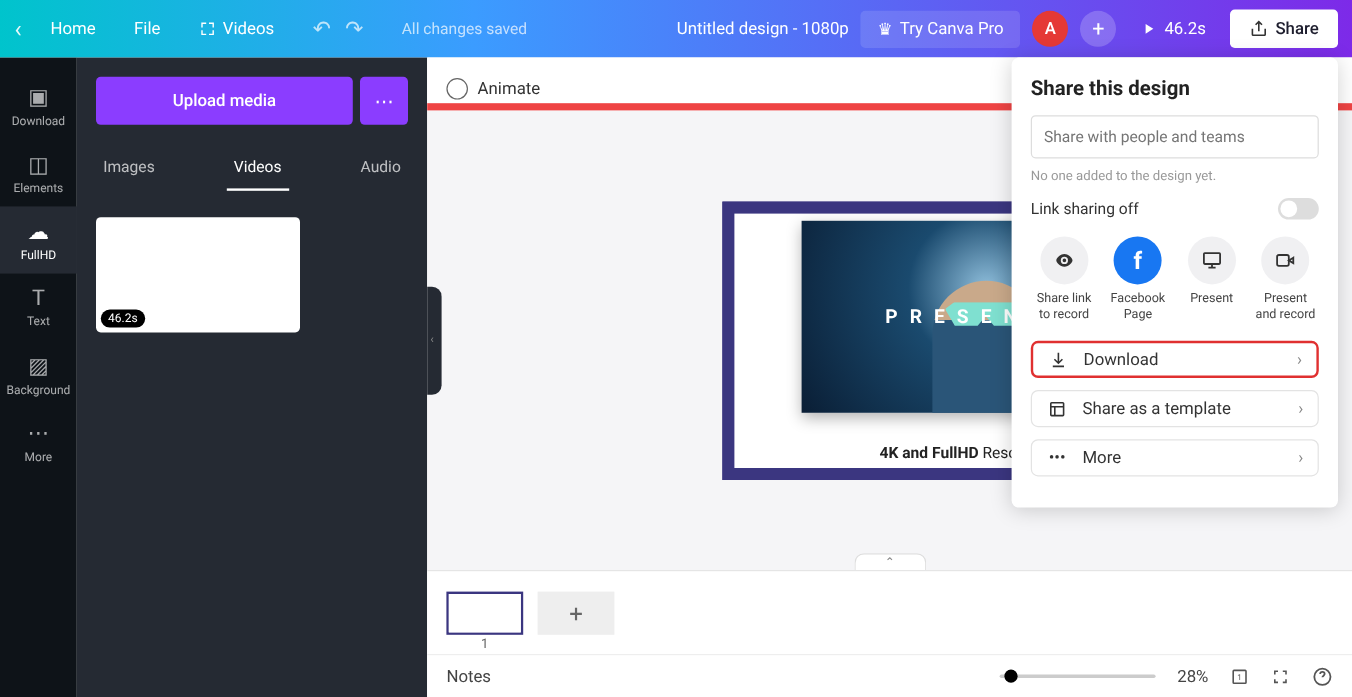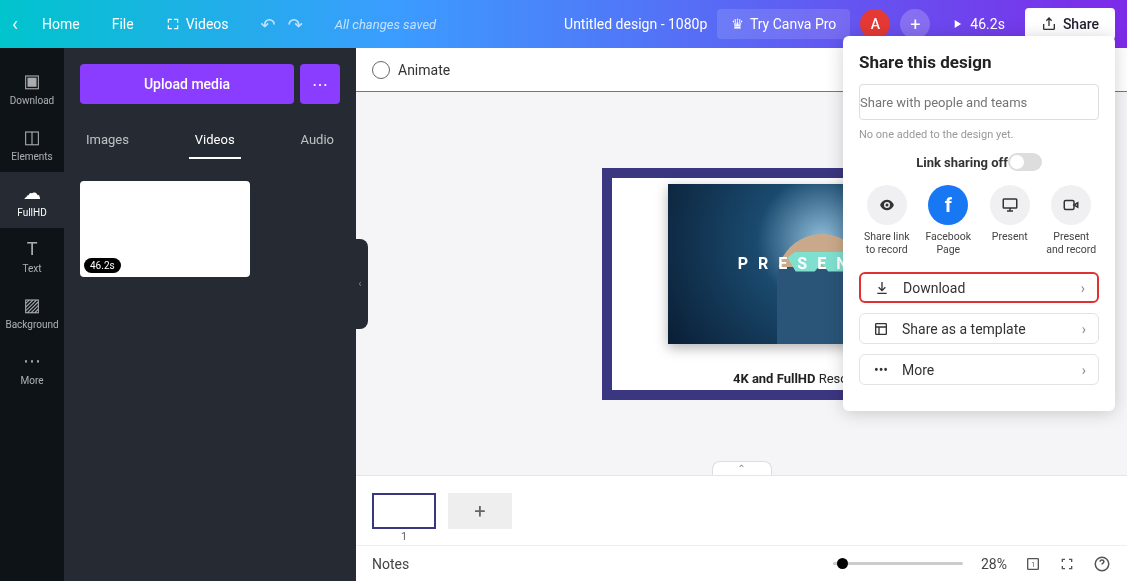--- a/index.html
+++ b/index.html
@@ -6,21 +6,21 @@
 html, body { width: 1127px; height: 581px; overflow: hidden; background: #fff; }
 
 
 .topbar { height: 48px; background: linear-gradient(90deg, #00c4cc 0%, #3b9cff 35%, #7d2ae8 100%); display: flex; align-items: center; padding: 0 12px; color: #fff; font-size: 14px; gap: 8px; }
 .top-left { display: flex; align-items: center; gap: 16px; }
 .top-btn { display: flex; align-items: center; gap: 6px; cursor: pointer; padding: 6px 8px; border-radius: 4px; }
 .chev-left { font-size: 20px; opacity: 0.9; }
 .resize svg { fill: #fff; }
 .undo-redo { display: flex; gap: 12px; margin-left: 8px; }
 .undo-redo span { opacity: 0.7; font-size: 18px; cursor: pointer; }
-.saved-text { opacity: 0.7; font-style: italic; font-size: 13px; margin-left: 16px; text-align: right; }
+.saved-text { opacity: 0.7; font-size: 13px; margin-left: 16px; text-align: right; }
 .top-right { margin-left: auto; display: flex; align-items: center; gap: 10px; }
 .doc-title { color: #fff; font-size: 14px; }
 .try-pro { background: rgba(255,255,255,0.12); padding: 7px 14px; border-radius: 4px; display: flex; align-items: center; gap: 6px; cursor: pointer; }
 .avatar { width: 30px; height: 30px; border-radius: 50%; background: #e53935; color: #fff; display: flex; align-items: center; justify-content: center; font-size: 14px; font-weight: 500; }
 .add-user { width: 30px; height: 30px; border-radius: 50%; background: rgba(255,255,255,0.2); display: flex; align-items: center; justify-content: center; cursor: pointer; font-size: 18px; }
 .play-time { display: flex; align-items: center; gap: 6px; cursor: pointer; padding: 6px 10px; border-radius: 4px; }
 .share-btn { background: #fff; color: #1e1e2e; padding: 8px 16px; border-radius: 4px; display: flex; align-items: center; gap: 6px; cursor: pointer; font-weight: 500; }
 
 
 .main { display: flex; height: 533px; }
@@ -38,21 +38,21 @@
 .upload-more { width: 40px; height: 40px; background: #8b3dff; border-radius: 4px; display: flex; align-items: center; justify-content: center; color: #fff; cursor: pointer; }
 .record-btn { background: #3a3f47; color: #fff; height: 40px; border-radius: 4px; display: flex; align-items: center; justify-content: center; font-size: 14px; cursor: pointer; }
 .tabs { display: flex; justify-content: space-between; color: rgba(255,255,255,0.7); font-size: 13px; margin-top: 8px; }
 .tab { padding: 10px 6px; cursor: pointer; }
 .tab.active { color: #fff; border-bottom: 2px solid #fff; }
 .thumb { margin-top: 12px; width: 170px; height: 96px; background: #fff; border-radius: 4px; position: relative; cursor: pointer; }
 .thumb-badge { position: absolute; bottom: 4px; left: 4px; background: #000; color: #fff; font-size: 10px; padding: 2px 6px; border-radius: 8px; }
 
 
 .canvas-area { flex: 1; background: #f5f5f7; display: flex; flex-direction: column; position: relative; }
-.canvas-toolbar { height: 44px; background: #fff; border-bottom: 1px solid #ef4444; display: flex; align-items: center; padding: 17px 16px; gap: 8px; }
+.canvas-toolbar { height: 44px; background: #fff; border-bottom: 6px solid #ef4444; display: flex; align-items: flex-start; padding: 17px 16px; gap: 8px; }
 .animate-btn { display: flex; align-items: center; gap: 8px; font-size: 14px; color: #333; cursor: pointer; }
 .anim-icon { width: 18px; height: 18px; border: 1.5px solid #666; border-radius: 50%; position: relative; }
 .canvas-body { flex: 1; display: flex; align-items: center; justify-content: center; position: relative; overflow: hidden; }
 .collapse-handle { position: absolute; left: -4px; top: 50%; transform: translateY(-50%); width: 16px; height: 90px; background: #252a33; border-radius: 0 8px 8px 0; display: flex; align-items: center; justify-content: center; color: #888; font-size: 10px; cursor: pointer; }
 
 .slide { width: 410px; height: 232px; background: #3b3680; border: 10px solid #3b3680; position: relative; margin-left: 130px; }
 .slide-inner { width: 100%; height: 100%; background: #fff; position: relative; }
 .video-img { position: absolute; top: 6px; left: 56px; width: 280px; height: 160px; background: radial-gradient(circle at 55% 35%, #8fbedb 0%, #1a4a6e 35%, #0a1e35 100%); box-shadow: 0 4px 12px rgba(0,0,0,0.3); display:flex; align-items:center; justify-content:center; }
 .video-text { color: #fff; font-weight: 700; letter-spacing: 10px; font-size: 16px; filter: blur(0.4px); }
 .person { position:absolute; bottom:0; left:55%; transform:translateX(-50%); width:90px; height:110px; background: linear-gradient(#c9a98a 30%, #2a5578 30%); border-radius: 45px 45px 0 0; }
@@ -69,25 +69,25 @@
 .page-thumb-inner { width:100%; height:100%; background:#fff; }
 .add-page { width: 64px; height: 36px; background: #eee; display: flex; align-items: center; justify-content: center; font-size: 20px; color: #666; cursor: pointer; }
 
 
 .bottom-bar { height: 36px; background: #fff; border-top: 1px solid #eee; display: flex; align-items: center; padding: 0 16px; font-size: 14px; color: #444; }
 .bottom-right { margin-left: auto; display: flex; align-items: center; gap: 18px; }
 .zoom-slider { width: 130px; height: 3px; background: #ccc; border-radius: 2px; position: relative; }
 .zoom-dot { position:absolute; left:4px; top:-4px; width:11px; height:11px; background:#000; border-radius:50%; }
 
 
-.share-pop { position: absolute; top: 36px; right: 12px; width: 272px; background: #fff; border-radius: 6px; box-shadow: 0 2px 18px rgba(0,0,0,0.18); padding: 16px; z-index: 50; }
+.share-pop { position: absolute; top: 48px; right: 12px; width: 272px; background: #fff; border-radius: 6px; box-shadow: 0 2px 18px rgba(0,0,0,0.18); padding: 16px; z-index: 50; }
 .share-title { font-size: 17px; font-weight: 700; color: #222; margin-bottom: 12px; }
-.share-input { width: 100%; height: 36px; border: 1px solid #ddd; border-radius: 4px; padding: 0 0; font-size: 13px; color: #888; margin-bottom: 8px; }
+.share-input { width: 100%; height: 36px; border: 1px solid #ddd; border-radius: 4px; padding: 0 10px; font-size: 13px; color: #888; margin-bottom: 8px; }
 .share-hint { font-size: 11px; color: #999; margin-bottom: 12px; }
-.link-row { display: flex; justify-content: center; align-items: center; font-size: 13px; color: #333; margin-bottom: 14px; font-weight: bold; }
+.link-row { display: flex; justify-content: space-between; align-items: center; font-size: 13px; color: #333; margin-bottom: 14px; }
 .toggle { width: 34px; height: 18px; background: #ddd; border-radius: 10px; position: relative; cursor: pointer; }
 .toggle::after { content:''; position:absolute; width:14px; height:14px; background:#fff; border-radius:50%; top:2px; left:2px; }
 .share-grid { display: flex; justify-content: space-between; gap: 6px; margin-bottom: 16px; }
 .share-opt { flex:1; display: flex; flex-direction: column; align-items: center; gap: 6px; font-size: 10.5px; color: #444; text-align: center; cursor: pointer; line-height: 1.2; }
 .share-circ { width: 40px; height: 40px; border-radius: 50%; background: #f0f0f2; display: flex; align-items: center; justify-content: center; font-size: 16px; }
 .fb .share-circ { background: #1877f2; color:#fff; }
 .share-row { height: 31px; border: 1px solid #e3e3e3; border-radius: 6px; display: flex; align-items: center; padding: 0 12px; gap: 12px; font-size: 14px; color: #333; cursor: pointer; margin-bottom: 10px; }
 .share-row.highlight { border: 2.5px solid #e03030; }
 .share-row .chev { margin-left: auto; color: #888; }
 .row-icon { width:18px; display:flex; justify-content:center; }

